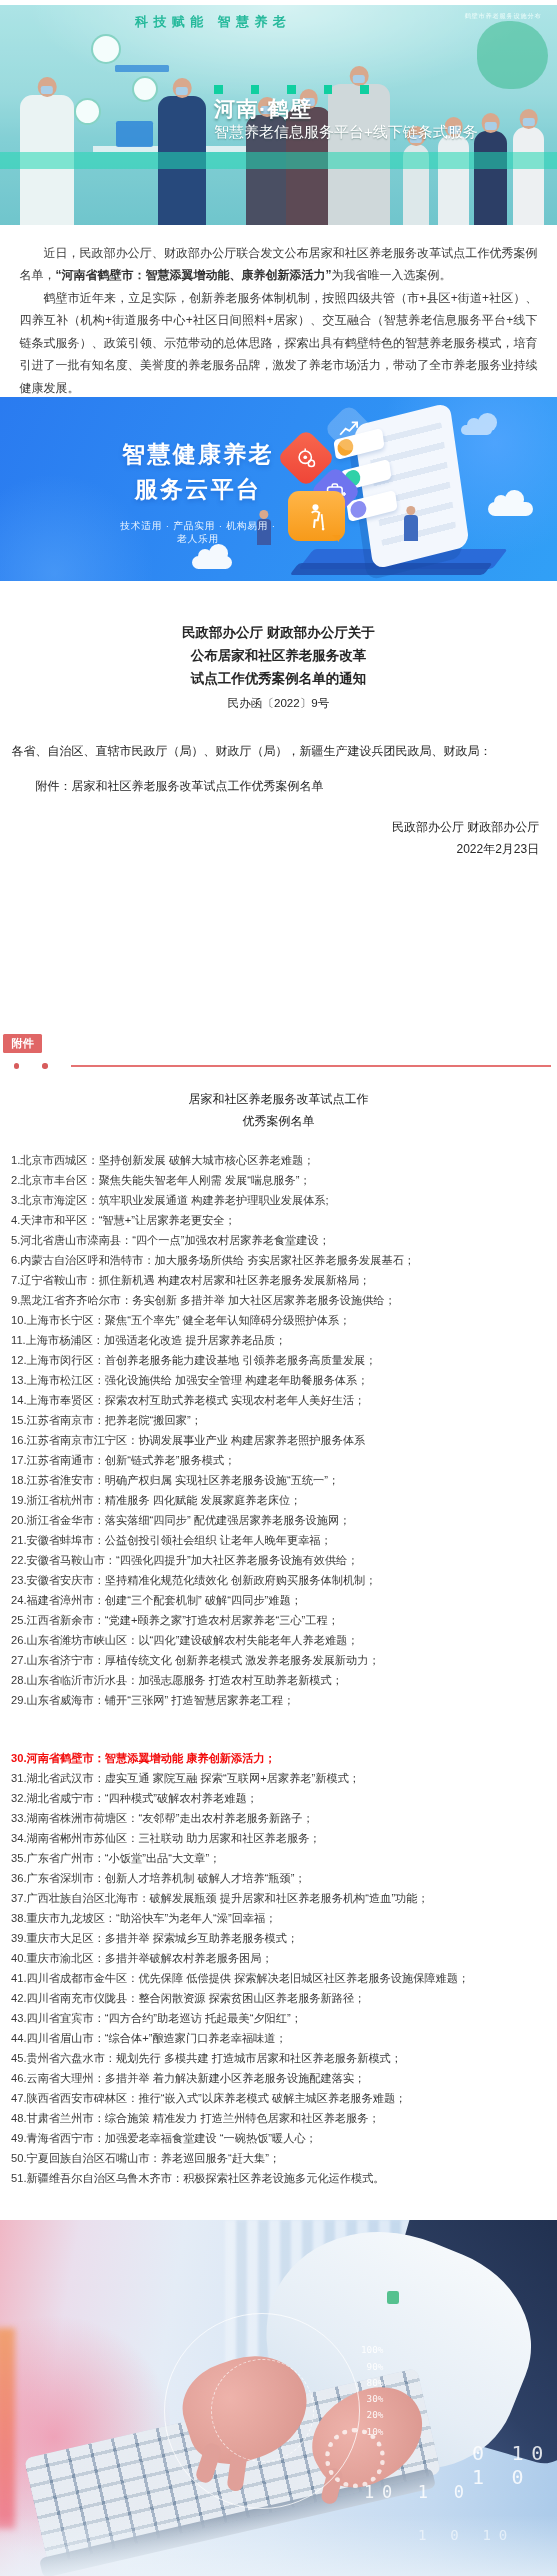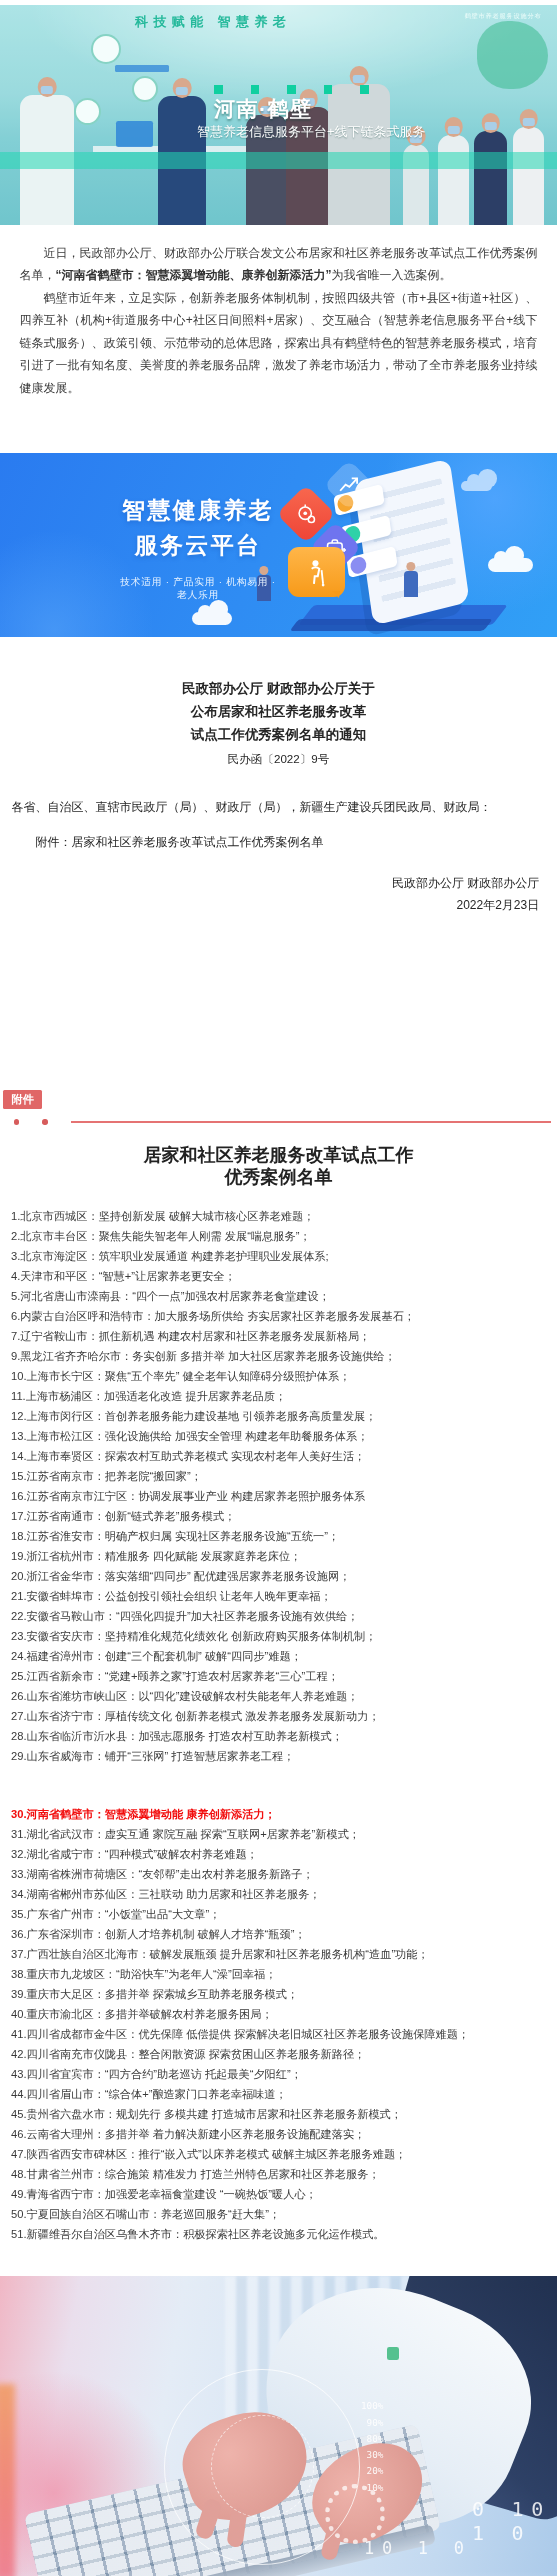--- a/index.html
+++ b/index.html
@@ -35,26 +35,26 @@
   .f4{left:286px;width:45px;height:118px;background:#5d4a55;}
   .f5{left:328px;width:62px;height:141px;background:#cfd8da;}
   .f6{left:403px;width:26px;height:81px;background:#dde8ea;}
   .f7{left:438px;width:31px;height:90px;background:#e8efF1;}
   .f8{left:474px;width:33px;height:94px;background:#2c3e66;}
   .f9{left:513px;width:31px;height:98px;background:#edf0f2;}
   .sq-row{position:absolute;left:214px;top:80px;display:flex;gap:28px;}
   .sq{width:8.5px;height:8.5px;background:#10cfa0;}
   .hero-title{position:absolute;left:214px;top:90px;color:#fff;font-size:21px;font-weight:bold;
     letter-spacing:1.5px;text-shadow:0 1.5px 2.3px rgba(0,60,50,.4);}
-  .hero-sub{position:absolute;left:197px;top:118px;color:#fff;font-size:13px;
+  .hero-sub{position:absolute;left:214px;top:118px;color:#fff;font-size:15px;
     text-shadow:0 0.8px 1.5px rgba(0,60,50,.4);}
   .teal-bar{position:absolute;left:0;right:0;top:147px;height:17px;background:rgba(35,215,178,.55);}
 
   
-  .intro{height:228px;overflow:hidden;padding:16.3px 19.4px 0;box-sizing:border-box;}
+  .intro{height:172px;overflow:hidden;padding:16.3px 19.4px 0;box-sizing:border-box;}
   .intro p{margin:0;font-size:12px;line-height:22.5px;text-align:justify;text-indent:2em;color:#3a3a3a;}
   .intro strong{color:#333;}
 
   
   .banner{position:relative;height:184px;overflow:hidden;
     background:linear-gradient(115deg,#2a7bf0 0%,#2f8cf3 48%,#31a0f6 100%);}
   .banner .bigc1{position:absolute;right:-54px;top:-70px;width:232px;height:232px;border-radius:50%;
     background:radial-gradient(circle,#54a6ff 0%,rgba(84,166,255,0) 70%);opacity:.8;}
   .banner .bigc2{position:absolute;left:-46px;bottom:-93px;width:201px;height:201px;border-radius:50%;
     background:radial-gradient(circle,#4f9ef8 0%,rgba(79,158,248,0) 70%);opacity:.7;}
@@ -112,21 +112,21 @@
   
   .attach-sep{height:54px;padding-top:9.3px;box-sizing:border-box;}
   .badge{display:inline-block;margin-left:3.1px;background:#e06666;color:#fff;font-size:11.2px;
     font-weight:bold;padding:2.3px 8.5px;border-radius:1.5px;}
   .dots-line{display:flex;align-items:center;margin-top:10px;padding:0 6.2px 0 14px;}
   .dot-red{width:5.4px;height:5.4px;border-radius:50%;background:#d75c5c;margin-right:23px;}
   .rule-red{flex:1;height:1.5px;background:#e57373;margin-left:0px;}
 
   
   .attach-list{padding:9.3px 11px 0;box-sizing:border-box;}
-  .atitle{font-size:18px;font-weight:bold;text-align:center;line-height:22px;color:#222;}
+  .atitle{font-size:12px;font-weight:normal;text-align:center;line-height:22px;color:#222;}
   .cases{margin-top:18.6px;min-height:1047px;}
   .case-row{font-size:11.2px;line-height:20px;color:#3a3a3a;text-align:justify;}
   .case-row.hl{color:#f20d0d;font-weight:bold;margin-top:38px;}
 
   
   .footer-photo{position:relative;height:365px;margin-top:23px;overflow:hidden;
     background:linear-gradient(100deg,#f0b7c5 0%,#eadfed 13%,#e4ecf6 30%,#d8e6f5 52%,#c3d9f0 78%,#a9c9e9 100%);}
   .glow-pink{position:absolute;left:-62px;top:70px;width:232px;height:294px;
     background:radial-gradient(circle,rgba(243,112,140,.55) 0%,rgba(243,112,140,0) 65%);}
   .glow-red{position:absolute;left:-4.6px;top:108px;width:20px;height:201px;background:

